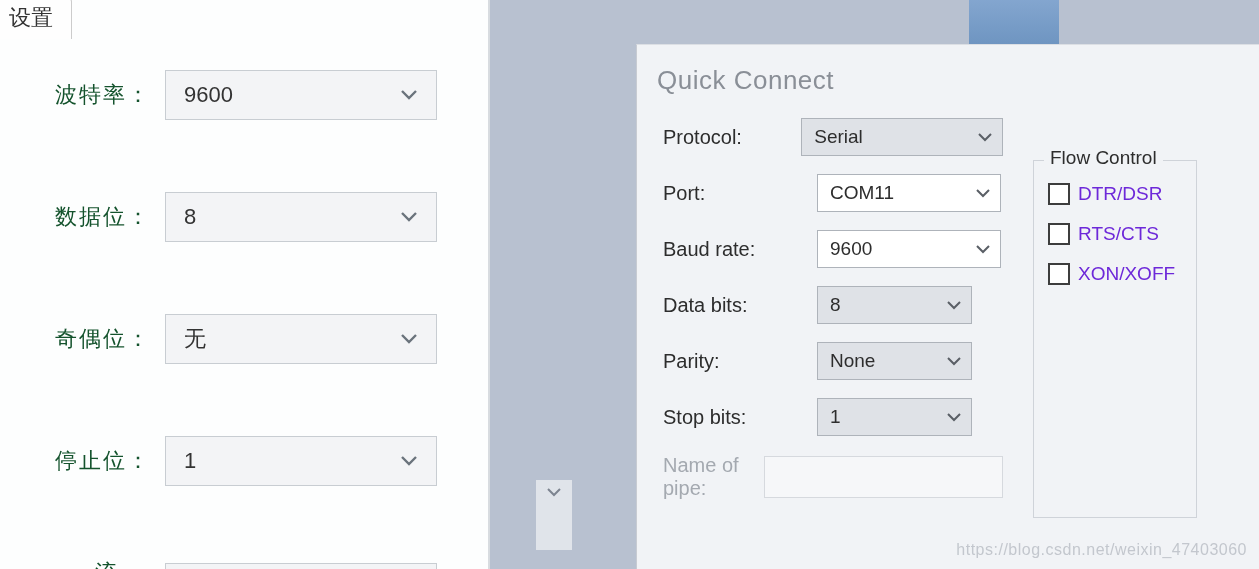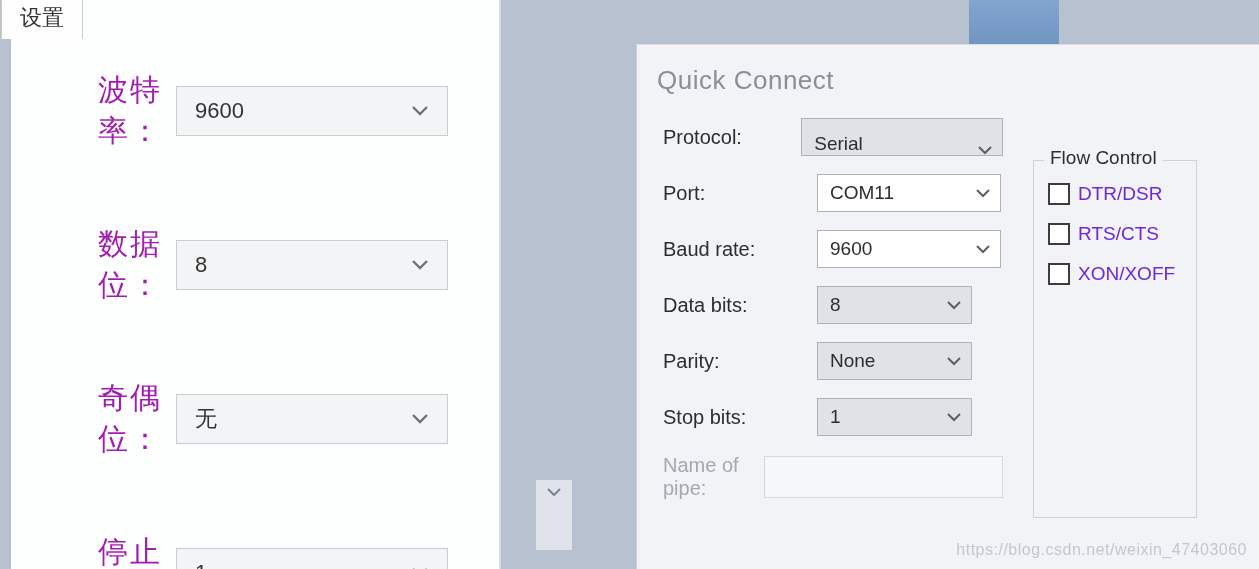--- a/index.html
+++ b/index.html
@@ -12,21 +12,21 @@
       background: #b8c1d0;
       width: 1259px;
       height: 569px;
       position: relative;
       overflow: hidden;
     }
     
     
     .left-panel {
       position: absolute;
-      left: 11px;
+      left: 0;
       top: 0;
       width: 490px;
       height: 569px;
       background: #fdfefe;
       border-right: 2px solid #d8dce0;
     }
     .tab-header {
       position: absolute;
       top: -2px;
       left: -10px;
@@ -45,23 +45,22 @@
     .left-row {
       display: flex;
       align-items: center;
       margin-bottom: 72px;
     }
     .left-row:last-child {
       margin-bottom: 0;
     }
     .left-label {
       width: 110px;
-      font-size: 30px;
-      color: #a21caf;
-      text-align: right;
+      font-size: 22px;
+      color: #14532d;
       padding-right: 14px;
       letter-spacing: 2px;
     }
     .left-row.indent {
       padding-left: 40px;
     }
     .left-row.indent .left-label {
       width: 70px;
     }
     .left-select {
@@ -156,21 +155,20 @@
       justify-content: space-between;
       padding: 0 10px 0 12px;
       font-size: 19px;
       color: #2d2d2d;
     }
     .form-select {
       background: #dfe2e7;
     }
     .form-select.wide {
       width: 222px;
-      align-items: flex-end;
     }
     .form-select.narrow {
       width: 155px;
     }
     .form-select-white {
       background: #ffffff;
       width: 184px;
     }
     .form-input-disabled {
       width: 365px;

